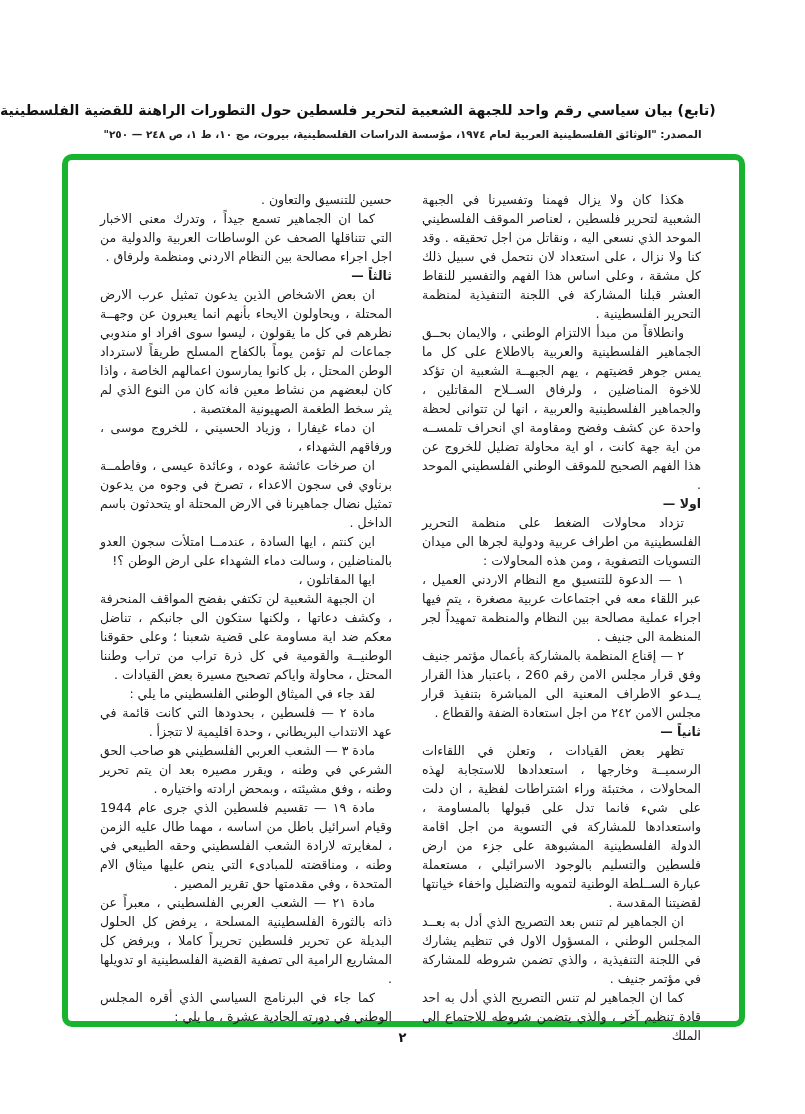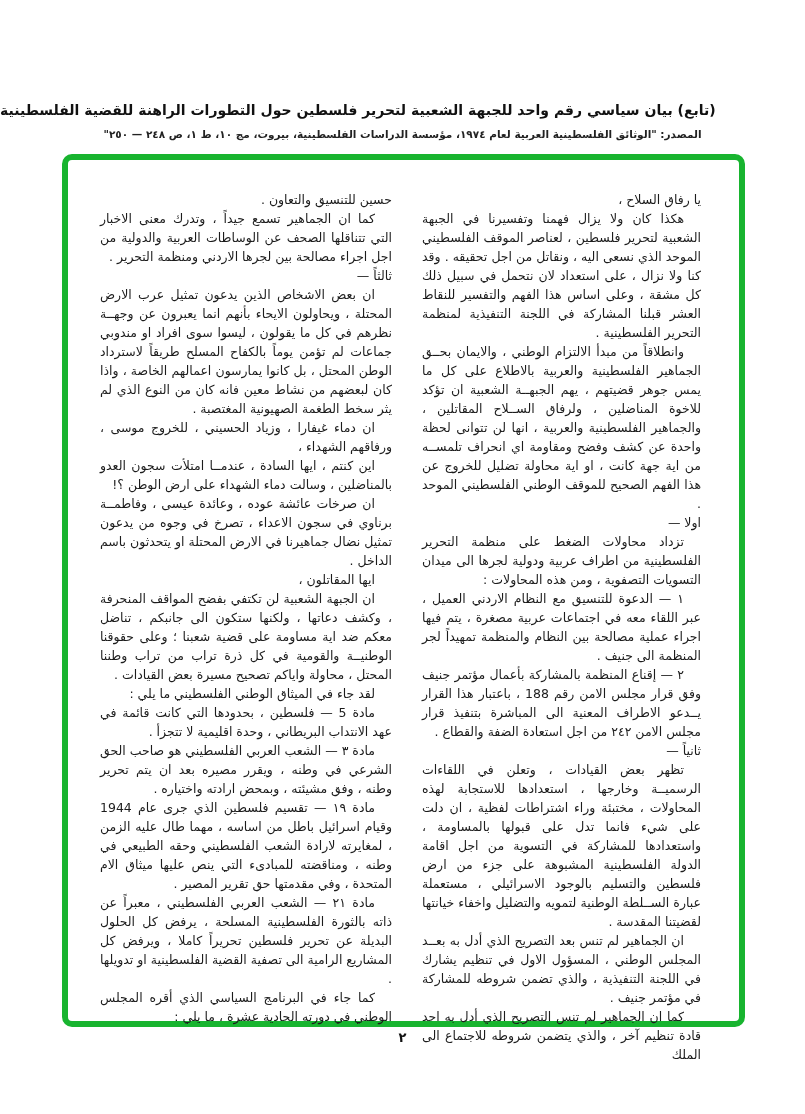--- a/index.html
+++ b/index.html
@@ -56,21 +56,21 @@
     direction: rtl;
     font-size: 12.5px;
     line-height: 19px;
     color: #1c1c1c;
     text-align: justify;
   }
   .col-right { right: 38px;  width: 279px; }
   .col-left  { left: 32px;   width: 292px; }
   .para { margin: 0; text-align: justify; }
   .para.body    { text-indent: 17px; }
-  .para.heading { font-weight: normal; text-indent: 0; }
+  .para.heading { font-weight: bold; text-indent: 0; }
   .para.noindent{ text-indent: 0; }
   .page-number {
     position: absolute;
     top: 1030px;
     left: 0;
     width: 805px;
     text-align: center;
     font-size: 13px;
     font-weight: bold;
     color: #111111;
@@ -80,44 +80,43 @@
 <body>
 
 <div class="page">
 
   <div class="doc-title">(تابع) بيان سياسي رقم واحد للجبهة الشعبية لتحرير فلسطين حول التطورات الراهنة للقضية الفلسطينية</div>
 
   <div class="doc-source">المصدر: "الوثائق الفلسطينية العربية لعام ١٩٧٤، مؤسسة الدراسات الفلسطينية، بيروت، مج ١٠، ط ١، ص ٢٤٨ — ٢٥٠"</div>
 
   <div class="frame">
     <div class="col col-right">
-        <p class="para noindent">يا رفاق السلاح ،</p>
         <p class="para body">هكذا كان ولا يزال فهمنا وتفسيرنا في الجبهة الشعبية لتحرير فلسطين ، لعناصر الموقف الفلسطيني الموحد الذي نسعى اليه ، ونقاتل من اجل تحقيقه . وقد كنا ولا نزال ، على استعداد لان نتحمل في سبيل ذلك كل مشقة ، وعلى اساس هذا الفهم والتفسير للنقاط العشر قبلنا المشاركة في اللجنة التنفيذية لمنظمة التحرير الفلسطينية .</p>
         <p class="para body">وانطلاقاً من مبدأ الالتزام الوطني ، والايمان بحــق الجماهير الفلسطينية والعربية بالاطلاع على كل ما يمس جوهر قضيتهم ، يهم الجبهــة الشعبية ان تؤكد للاخوة المناضلين ، ولرفاق الســلاح المقاتلين ، والجماهير الفلسطينية والعربية ، انها لن تتوانى لحظة واحدة عن كشف وفضح ومقاومة اي انحراف تلمســه من اية جهة كانت ، او اية محاولة تضليل للخروج عن هذا الفهم الصحيح للموقف الوطني الفلسطيني الموحد .</p>
         <p class="para heading">اولا —</p>
         <p class="para body">تزداد محاولات الضغط على منظمة التحرير الفلسطينية من اطراف عربية ودولية لجرها الى ميدان التسويات التصفوية ، ومن هذه المحاولات :</p>
         <p class="para body">١ — الدعوة للتنسيق مع النظام الاردني العميل ، عبر اللقاء معه في اجتماعات عربية مصغرة ، يتم فيها اجراء عملية مصالحة بين النظام والمنظمة تمهيداً لجر المنظمة الى جنيف .</p>
-        <p class="para body">٢ — إقناع المنظمة بالمشاركة بأعمال مؤتمر جنيف وفق قرار مجلس الامن رقم 188 ، باعتبار هذا القرار يــدعو الاطراف المعنية الى المباشرة بتنفيذ قرار مجلس الامن ٢٤٢ من اجل استعادة الضفة والقطاع .</p>
+        <p class="para body">٢ — إقناع المنظمة بالمشاركة بأعمال مؤتمر جنيف وفق قرار مجلس الامن رقم 260 ، باعتبار هذا القرار يــدعو الاطراف المعنية الى المباشرة بتنفيذ قرار مجلس الامن ٢٤٢ من اجل استعادة الضفة والقطاع .</p>
         <p class="para heading">ثانياً —</p>
         <p class="para body">تظهر بعض القيادات ، وتعلن في اللقاءات الرسميــة وخارجها ، استعدادها للاستجابة لهذه المحاولات ، مختبئة وراء اشتراطات لفظية ، ان دلت على شيء فانما تدل على قبولها بالمساومة ، واستعدادها للمشاركة في التسوية من اجل اقامة الدولة الفلسطينية المشبوهة على جزء من ارض فلسطين والتسليم بالوجود الاسرائيلي ، مستعملة عبارة الســلطة الوطنية لتمويه والتضليل واخفاء خيانتها لقضيتنا المقدسة .</p>
         <p class="para body">ان الجماهير لم تنس بعد التصريح الذي أدل به بعــد المجلس الوطني ، المسؤول الاول في تنظيم يشارك في اللجنة التنفيذية ، والذي تضمن شروطه للمشاركة في مؤتمر جنيف .</p>
         <p class="para body">كما ان الجماهير لم تنس التصريح الذي أدل به احد قادة تنظيم آخر ، والذي يتضمن شروطه للاجتماع الى الملك</p>
       </div>
     <div class="col col-left">
         <p class="para noindent">حسين للتنسيق والتعاون .</p>
-        <p class="para body">كما ان الجماهير تسمع جيداً ، وتدرك معنى الاخبار التي تتناقلها الصحف عن الوساطات العربية والدولية من اجل اجراء مصالحة بين لجرها الاردني ومنظمة التحرير .</p>
+        <p class="para body">كما ان الجماهير تسمع جيداً ، وتدرك معنى الاخبار التي تتناقلها الصحف عن الوساطات العربية والدولية من اجل اجراء مصالحة بين النظام الاردني ومنظمة ولرفاق .</p>
         <p class="para heading">ثالثاً —</p>
         <p class="para body">ان بعض الاشخاص الذين يدعون تمثيل عرب الارض المحتلة ، ويحاولون الايحاء بأنهم انما يعبرون عن وجهــة نظرهم في كل ما يقولون ، ليسوا سوى افراد او مندوبي جماعات لم تؤمن يوماً بالكفاح المسلح طريقاً لاسترداد الوطن المحتل ، بل كانوا يمارسون اعمالهم الخاصة ، واذا كان لبعضهم من نشاط معين فانه كان من النوع الذي لم يثر سخط الطغمة الصهيونية المغتصبة .</p>
         <p class="para body">ان دماء غيفارا ، وزياد الحسيني ، للخروج موسى ، ورفاقهم الشهداء ،</p>
+        <p class="para body">ان صرخات عائشة عوده ، وعائدة عيسى ، وفاطمــة برناوي في سجون الاعداء ، تصرخ في وجوه من يدعون تمثيل نضال جماهيرنا في الارض المحتلة او يتحدثون باسم الداخل .</p>
         <p class="para body">اين كنتم ، ايها السادة ، عندمــا امتلأت سجون العدو بالمناضلين ، وسالت دماء الشهداء على ارض الوطن ؟!</p>
-        <p class="para body">ان صرخات عائشة عوده ، وعائدة عيسى ، وفاطمــة برناوي في سجون الاعداء ، تصرخ في وجوه من يدعون تمثيل نضال جماهيرنا في الارض المحتلة او يتحدثون باسم الداخل .</p>
         <p class="para body">ايها المقاتلون ،</p>
         <p class="para body">ان الجبهة الشعبية لن تكتفي بفضح المواقف المنحرفة ، وكشف دعاتها ، ولكنها ستكون الى جانبكم ، تناضل معكم ضد اية مساومة على قضية شعبنا ؛ وعلى حقوقنا الوطنيــة والقومية في كل ذرة تراب من تراب وطننا المحتل ، محاولة واياكم تصحيح مسيرة بعض القيادات .</p>
         <p class="para body">لقد جاء في الميثاق الوطني الفلسطيني ما يلي :</p>
-        <p class="para body">مادة 5 — فلسطين ، بحدودها التي كانت قائمة في عهد الانتداب البريطاني ، وحدة اقليمية لا تتجزأ .</p>
+        <p class="para body">مادة ٢ — فلسطين ، بحدودها التي كانت قائمة في عهد الانتداب البريطاني ، وحدة اقليمية لا تتجزأ .</p>
         <p class="para body">مادة ٣ — الشعب العربي الفلسطيني هو صاحب الحق الشرعي في وطنه ، ويقرر مصيره بعد ان يتم تحرير وطنه ، وفق مشيئته ، وبمحض ارادته واختياره .</p>
         <p class="para body">مادة ١٩ — تقسيم فلسطين الذي جرى عام 1944 وقيام اسرائيل باطل من اساسه ، مهما طال عليه الزمن ، لمغايرته لارادة الشعب الفلسطيني وحقه الطبيعي في وطنه ، ومناقضته للمبادىء التي ينص عليها ميثاق الام المتحدة ، وفي مقدمتها حق تقرير المصير .</p>
         <p class="para body">مادة ٢١ — الشعب العربي الفلسطيني ، معبراً عن ذاته بالثورة الفلسطينية المسلحة ، يرفض كل الحلول البديلة عن تحرير فلسطين تحريراً كاملا ، ويرفض كل المشاريع الرامية الى تصفية القضية الفلسطينية او تدويلها .</p>
         <p class="para body">كما جاء في البرنامج السياسي الذي أقره المجلس الوطني في دورته الحادية عشرة ، ما يلي :</p>
       </div>
   </div>
 
   <div class="page-number">٢</div>
 
 </div>

